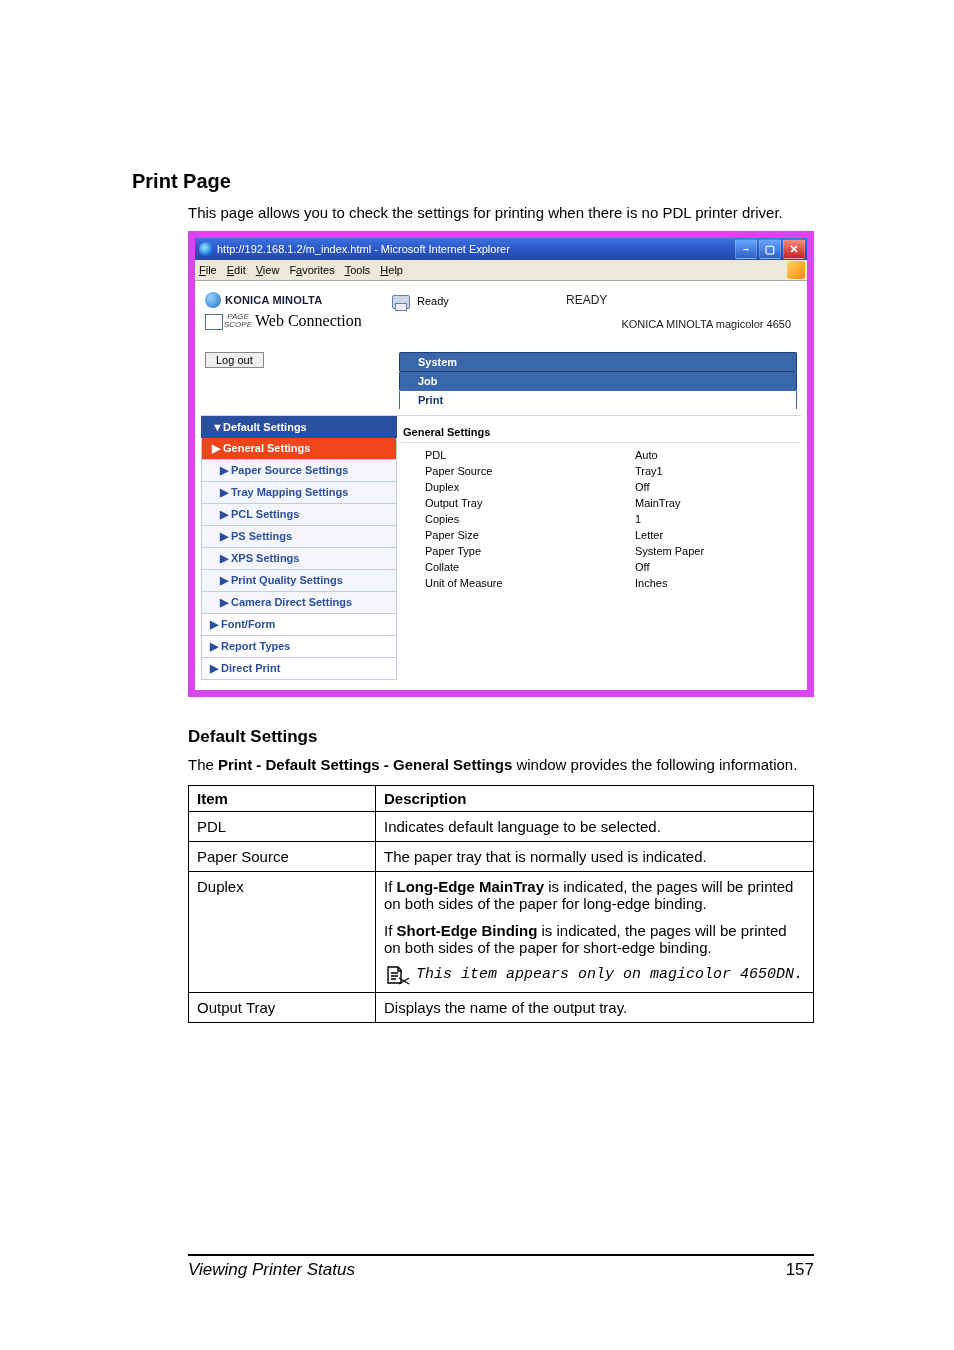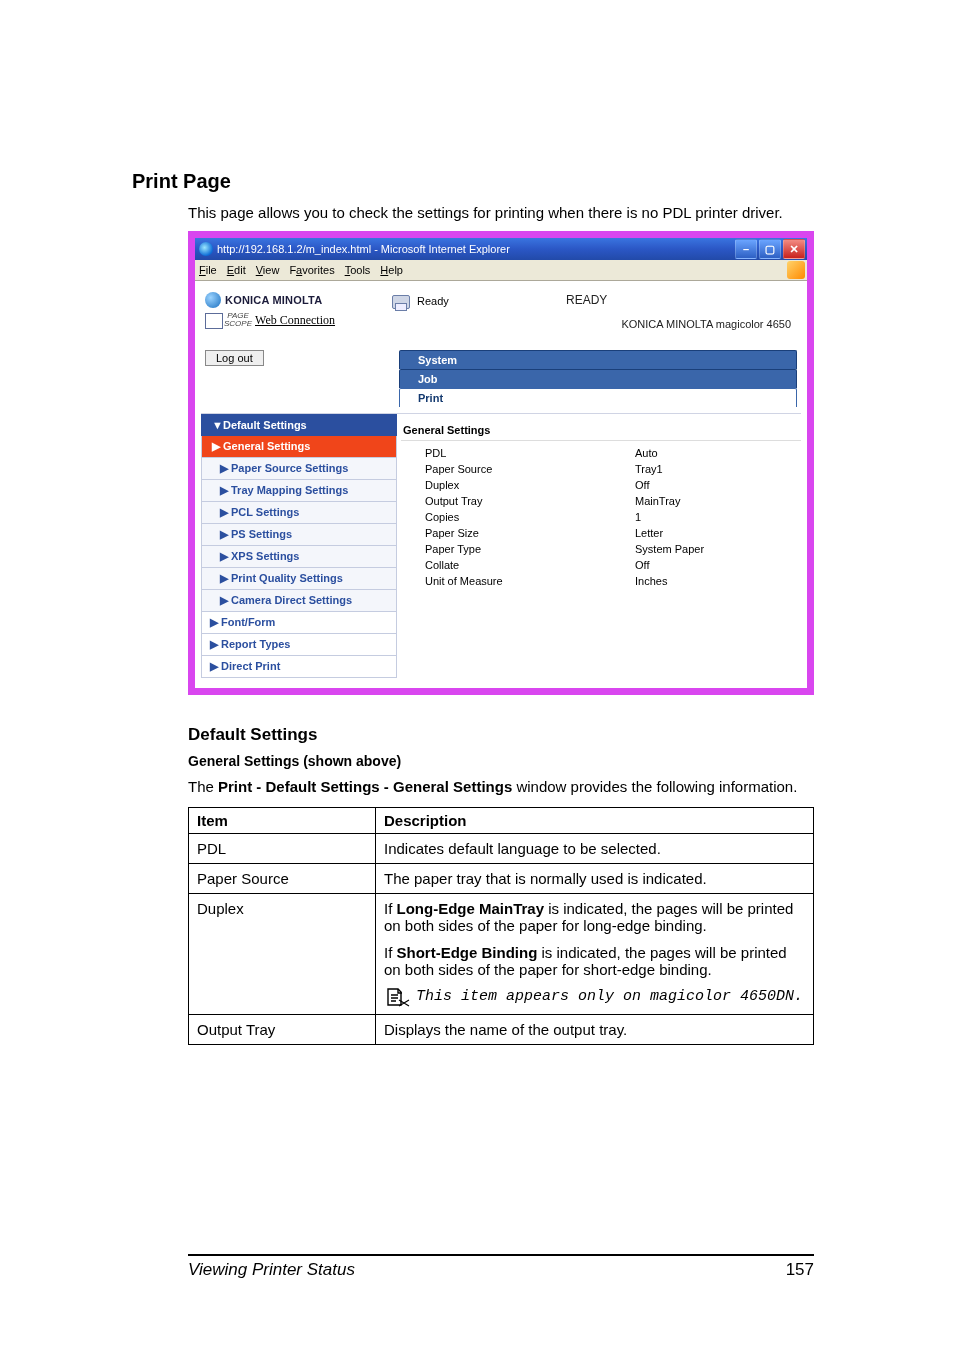--- a/index.html
+++ b/index.html
@@ -26,21 +26,21 @@
 .content-area { padding: 6px 6px 10px 6px; }
 .brand-row { display: flex; align-items: flex-start; padding: 2px 0 4px 0; }
 .brand-col { width: 188px; }
 .brand-logo { display: flex; align-items: center; margin: 3px 0 2px 4px; }
 .brand-logo .globe { width: 16px; height: 16px; border-radius: 50%; background: radial-gradient(circle at 35% 35%, #9bd3ff, #1a6fbf); margin-right: 4px; }
 .brand-logo .txt { font-size: 11px; font-weight: bold; color: #1b1b3a; letter-spacing: .2px; }
 .pagescope { display:flex; align-items:center; margin: 4px 0 0 4px; }
 .pagescope .ps-icon { width: 16px; height: 14px; display: inline-block; margin-right: 3px; position: relative; }
 .pagescope .ps-icon:before { content:""; position:absolute; left:0; top:0; width:16px; height:14px; border:1px solid #5c6c99; background:#fff; }
 .pagescope .ps-small { font-size: 8px; color:#444; line-height:8px; display:inline-block; margin-right:3px; text-align:center;font-style:italic; }
-.pagescope .wc { font-size: 12px; font-family: "Times New Roman", serif; text-decoration: underline; }
+.pagescope .wc { font-size: 16px; font-family: "Times New Roman", serif; }
 
 .status-col { flex:1; display:flex; align-items:flex-start; padding-top:4px; }
 .status-printer { width:22px; height:18px; position:relative; margin-right:6px; }
 .status-printer:before { content:""; position:absolute; left:3px; top:2px; width:16px; height:12px; background:#cfd6e6; border:1px solid #6b7ea8; border-radius:2px; }
 .status-printer:after { content:""; position:absolute; left:6px; top:10px; width:10px; height:6px; background:#eef; border:1px solid #6b7ea8; }
 .status-text { font-size:11px; color:#000; margin-top:2px; }
 .ready-big { position:absolute; left:365px; top:6px; font-size:12px; color:#222; }
 .device-name { position:absolute; right:10px; top:31px; font-size:11px; color:#222;padding-left:44px; }
 
 .logout-row { margin:18px 0 8px 4px; }
@@ -196,21 +196,20 @@
           <div class="kv">
               <span class="k">Unit of Measure</span>
               <span class="v">Inches</span>
             </div>
         </div>
       </div>
     </div>
   </div>
 
   <div class="sub-title">Default Settings</div>
-  <div class="subsub">General Settings (shown above)</div>
   <p class="body2">
     <span>The </span><b>Print - Default Settings - General Settings</b><span> window provides the following information.</span>
   </p>
 
   <table class="info">
     <tbody>
         <tr>
       <th style="width:170px;">Item</th>
       <th>Description</th>
     </tr>

